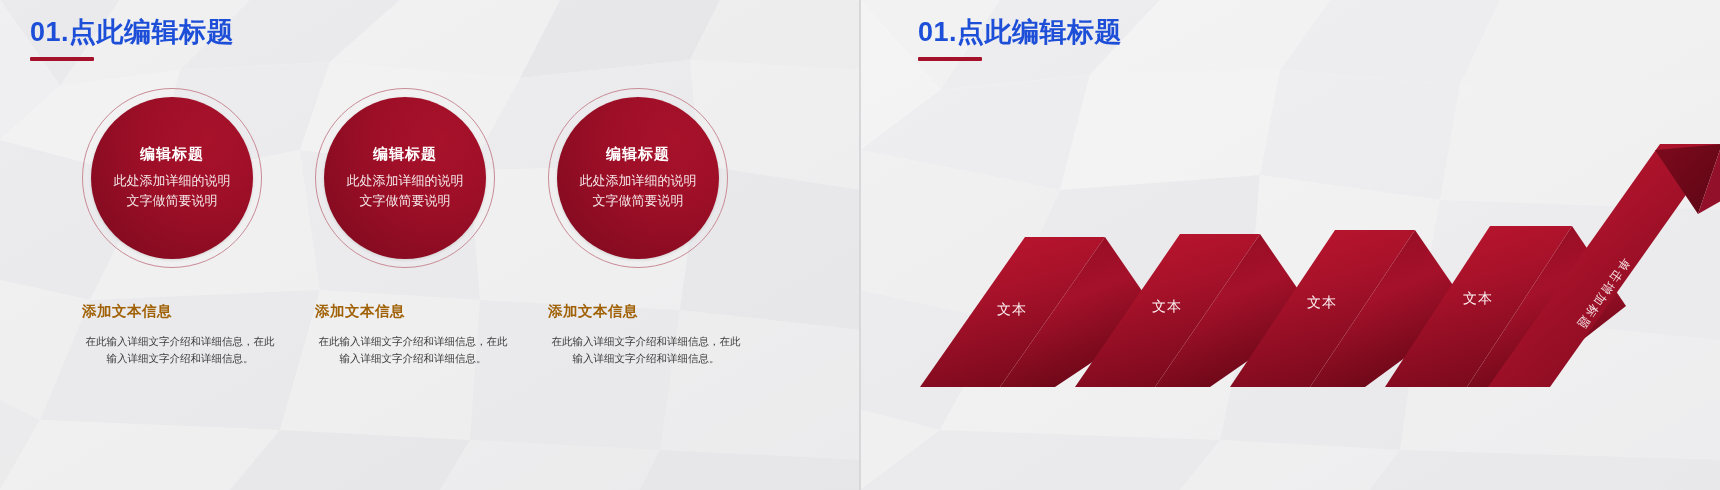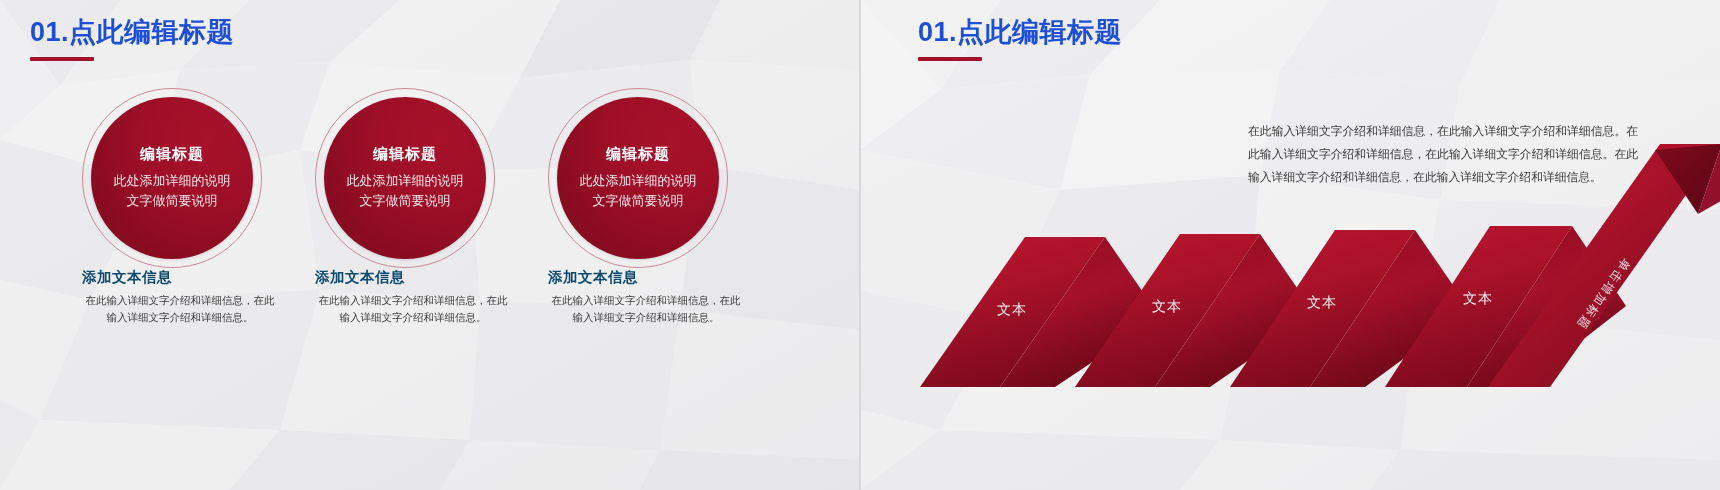--- a/index.html
+++ b/index.html
@@ -111,27 +111,28 @@
     margin-bottom: 7px;
   }
   .circle-desc {
     color: #f4e6e8;
     font-size: 13px;
     line-height: 1.55;
     text-align: center;
     width: 134px;
   }
   .col-heading {
+    margin-top: 34px;
     font-size: 14.5px;
     font-weight: bold;
-    color: #0c4a6e;
+    color: #a16207;
     letter-spacing: 0.5px;
   }
   .col-body {
-    margin-top: 5px;
+    margin-top: 12px;
     font-size: 10.5px;
     line-height: 1.62;
     color: #3c3c3c;
     text-align: center;
     width: 196px;
   }
   
   .right-para {
     position: absolute;
     left: 388px;
@@ -306,21 +307,20 @@
         <polygon points="360,440 540,450 510,490 320,490" fill="#f1f1f2"></polygon>
         <polygon points="540,450 860,460 860,490 510,490" fill="#e9e9ec"></polygon>
       </g>
     </svg>
 
     <div class="slide-head right">
       <div class="slide-title">01.点此编辑标题</div>
       <div class="title-rule"></div>
     </div>
 
-    <div class="right-para">在此输入详细文字介绍和详细信息，在此输入详细文字介绍和详细信息。在此输入详细文字介绍和详细信息，在此输入详细文字介绍和详细信息。在此输入详细文字介绍和详细信息，在此输入详细文字介绍和详细信息。</div>
 
     <div class="arrow-wrap">
       <svg class="arrow-svg" viewBox="0 0 860 230" preserveAspectRatio="none">
         <defs>
           <linearGradient id="chevFaceA" x1="0" y1="0" x2="0.35" y2="1">
             <stop offset="0%" stop-color="#c0152f"></stop>
             <stop offset="45%" stop-color="#a8122a"></stop>
             <stop offset="100%" stop-color="#7e0a1e"></stop>
           </linearGradient>
           <linearGradient id="chevFaceB" x1="0" y1="0" x2="0.4" y2="1">

